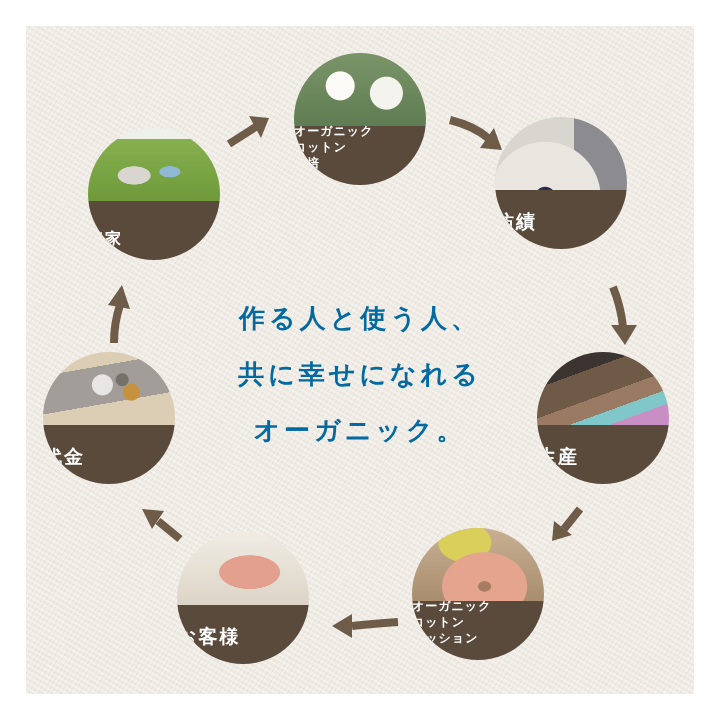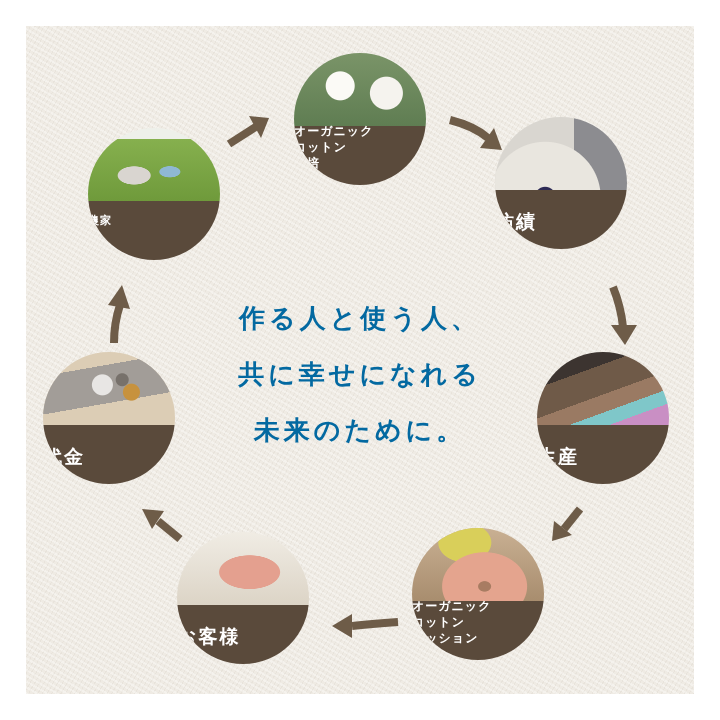--- a/index.html
+++ b/index.html
@@ -66,21 +66,21 @@
 
 <div class="node" style="left:43px; top:352px;">
   <div class="photo" style="background:radial-gradient(circle at 45% 45%, #e8e6e4 0 10px, transparent 11px), radial-gradient(circle at 67% 55%, #c7923e 0 8px, transparent 9px), radial-gradient(circle at 60% 38%, #77716b 0 6px, transparent 7px), linear-gradient(170deg, transparent 25%, #a29d98 25% 65%, transparent 65%), #dccdb5;"></div>
   <div class="band"></div>
   <div class="label big">代金</div>
 </div>
 
 <div class="node" style="left:88px; top:128px;">
   <div class="photo" style="background:radial-gradient(ellipse at 35% 65%, #d9d5d0 0 16px, transparent 17px), radial-gradient(ellipse at 62% 60%, #8fb8d4 0 10px, transparent 11px), linear-gradient(#eef0ea 0 15%, #86b04e 15%, #6f9a3b);"></div>
   <div class="band"></div>
-  <div class="label small" style="top:86px; font-size:11px;">
+  <div class="label small" style="top:100px; font-size:16px;">
     <div>農家</div>
   </div>
 </div>
 
 <svg class="arrow" style="left:225px; top:110px;" width="50" height="40" viewBox="0 0 50 40">
   <path d="M4 34 L32 16" stroke="#6e5c48" stroke-width="8" fill="none"></path>
   <polygon points="44,8 24,6 36,28" fill="#6e5c48"></polygon>
 </svg>
 <svg class="arrow" style="left:446px; top:112px;" width="60" height="42" viewBox="0 0 60 42">
   <path d="M4 8 Q28 14 42 26" stroke="#6e5c48" stroke-width="8" fill="none"></path>
@@ -103,14 +103,14 @@
   <polygon points="4,4 26,6 14,24" fill="#6e5c48"></polygon>
 </svg>
 <svg class="arrow" style="left:94px; top:283px;" width="40" height="64" viewBox="0 0 40 64">
   <path d="M20 60 Q20 40 26 22" stroke="#6e5c48" stroke-width="8" fill="none"></path>
   <polygon points="28,2 14,22 36,26" fill="#6e5c48"></polygon>
 </svg>
 
 <div class="center-text">
   <div>作る人と使う人、</div>
   <div>共に幸せになれる</div>
-  <div>未来のために。</div>
+  <div>オーガニック。</div>
 </div>
 
 </body></html>

